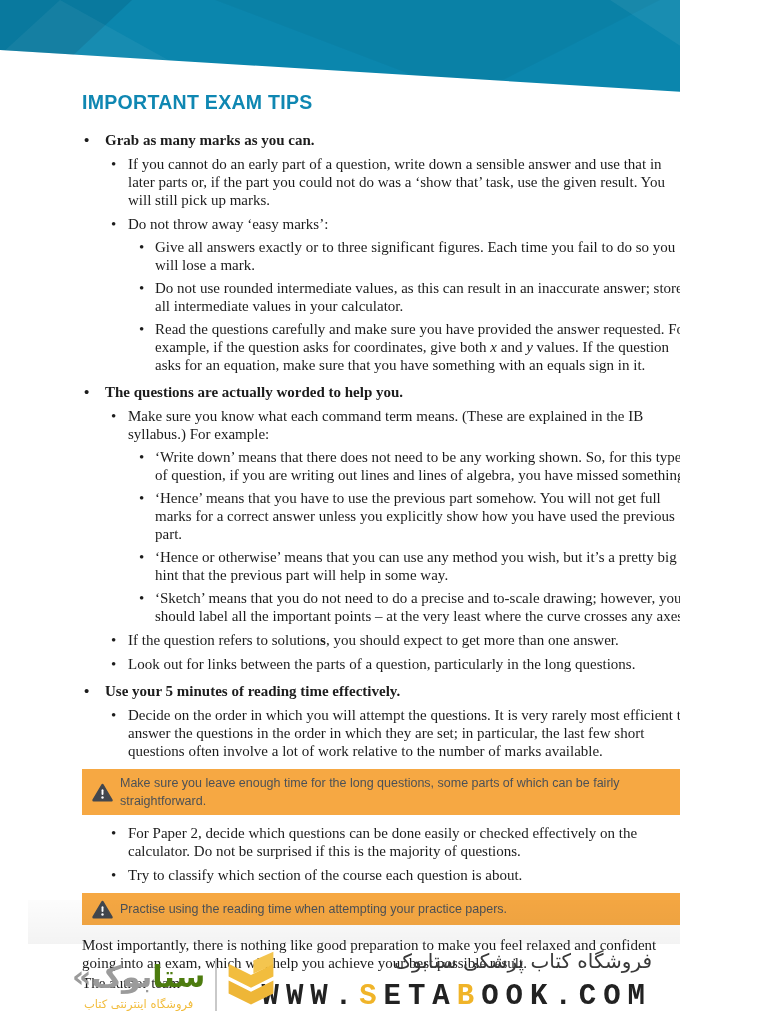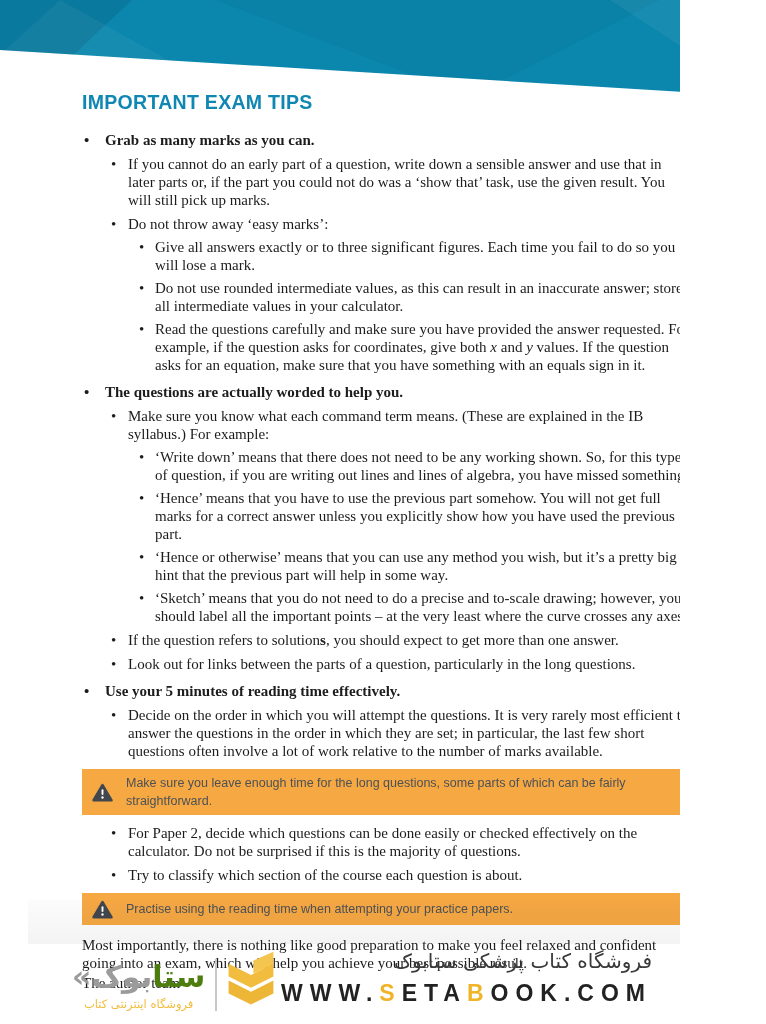--- a/index.html
+++ b/index.html
@@ -26,37 +26,37 @@
   .blk{display:flex;}
   .blk .marker{flex:none;}
   .l1{margin-top:9px;font-weight:bold;}
   .l1 .marker{width:21px;padding-left:2px;}
   .l2{margin-top:6px;margin-left:29px;}
   .l2 .marker{width:17px;}
   .l3{margin-top:5px;margin-left:57px;}
   .l3 .marker{width:16px;}
   .btext{flex:1;font-family:Liberation Serif, serif;}
 
-  .warning{display:flex;align-items:center;gap:13px;margin:9px 0;background:#f6a843;
+  .warning{display:flex;align-items:center;gap:7px;margin:9px 0;background:#f6a843;
            padding:5px 8px 5px 10px;min-height:22px;
            font-family:"Liberation Sans",sans-serif;font-size:12.5px;color:#4c5156;}
   .wicon{flex:none;display:flex;align-items:center;}
 
   .para{margin-top:11px;}
   .para.tight{margin-top:2px;}
 
   
   .scan-shade{position:absolute;left:28px;top:900px;width:738px;height:44px;
               background:linear-gradient(rgba(0,0,0,.02),rgba(0,0,0,.08));opacity:.6;}
 
   
   .footer-right{position:absolute;right:28px;top:948px;text-align:right;}
   .store-fa{direction:rtl;font-family:"DejaVu Sans",sans-serif;font-size:20px;
             color:#3a3a3a;line-height:26px;}
-  .url{font-family:Liberation Sans, sans-serif;font-weight:bold;font-size:23px;
+  .url{font-family:Liberation Mono, monospace;font-weight:bold;font-size:29px;
        letter-spacing:7px;color:#222;margin-top:6px;white-space:nowrap;}
   .url .yel{color:#f0b429;}
 
   .footer-left{position:absolute;left:72px;top:950px;display:flex;align-items:center;gap:10px;}
   .wordmark-col{display:flex;flex-direction:column;align-items:center;}
   .wordmark{display:flex;align-items:center;font-family:"DejaVu Sans",sans-serif;
             font-weight:bold;font-size:30px;line-height:34px;white-space:nowrap;}
   .wm-gray{color:#9b9b9b;}
   .wm-yellow{color:#4d7c0f;}
   .tagline{direction:rtl;font-family:"DejaVu Sans",sans-serif;font-size:11.5px;

